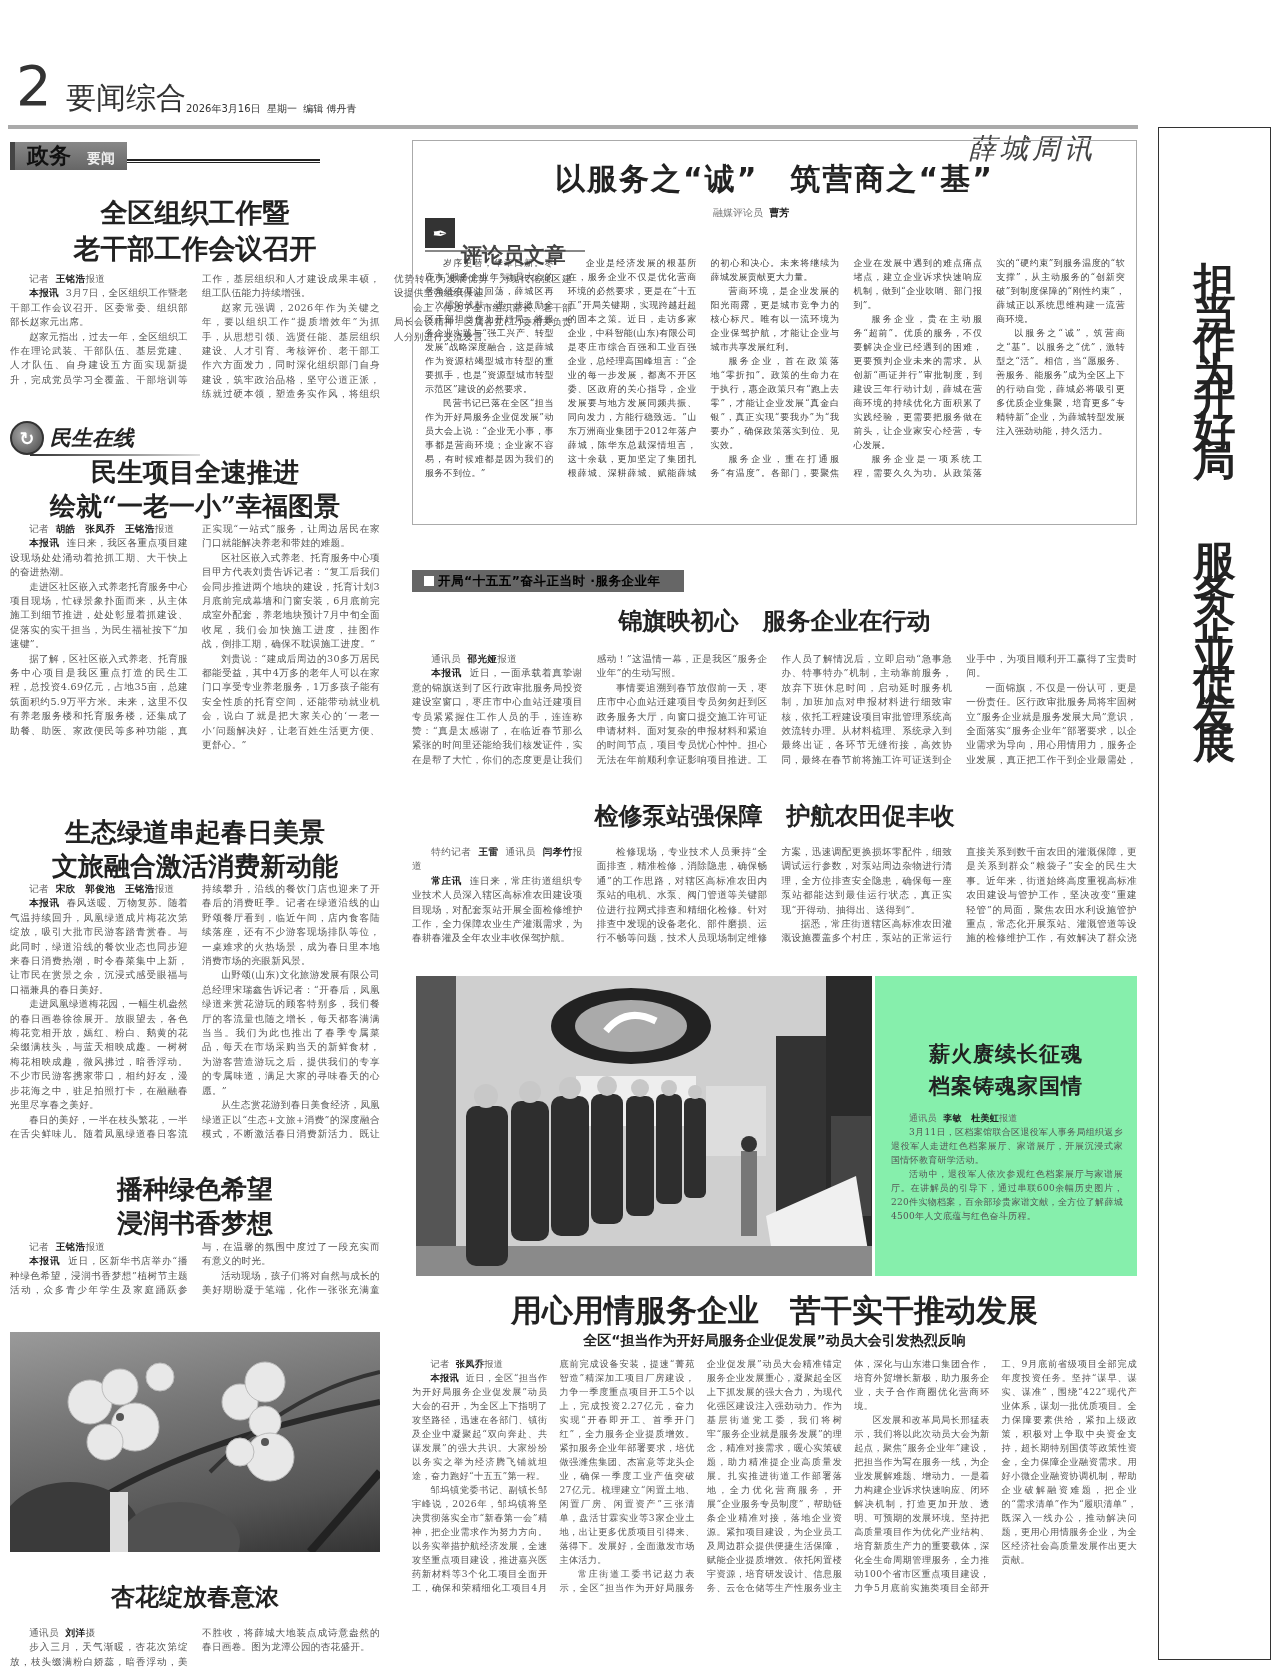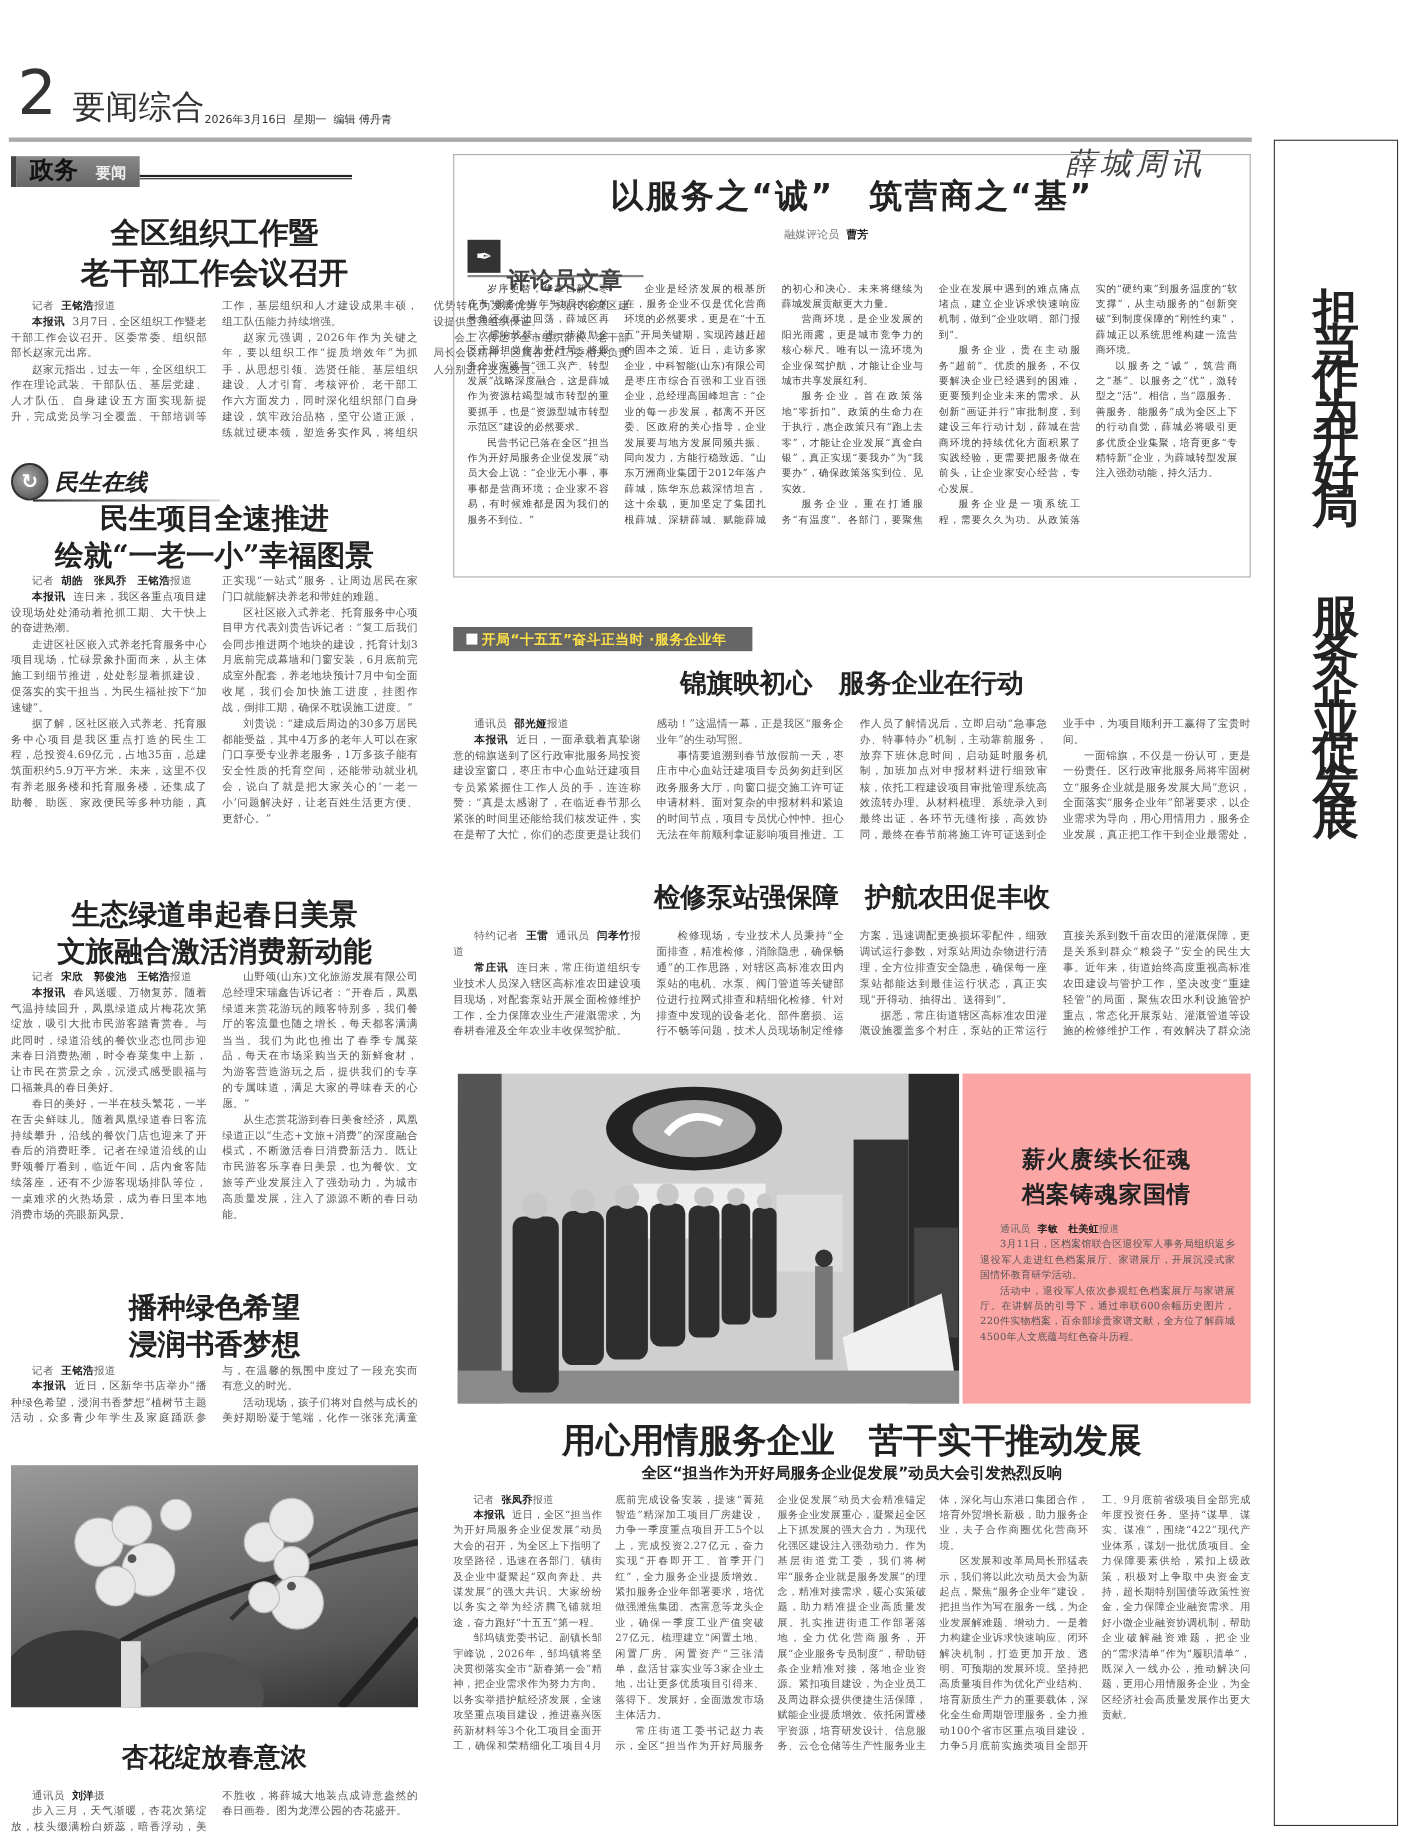--- a/index.html
+++ b/index.html
@@ -86,20 +86,21 @@
 
 <div class="abs hl serif" style="left:10px;top:815px;width:370px;font-size:26px;line-height:34px;">
   <div>生态绿道串起春日美景</div>
   <div>文旅融合激活消费新动能</div>
 </div>
 <div class="abs body-text cols2" style="left:10px;top:882px;width:370px;height:262px;overflow:hidden;">
   <p class="byline">
     <span>记者</span>&nbsp;&nbsp;<b>宋欣　郭俊池　王铭浩</b><span>报道</span>
   </p>
   <p><span class="lead">本报讯</span>&nbsp;&nbsp;<span>春风送暖、万物复苏。随着气温持续回升，凤凰绿道成片梅花次第绽放，吸引大批市民游客踏青赏春。与此同时，绿道沿线的餐饮业态也同步迎来春日消费热潮，时令春菜集中上新，让市民在赏景之余，沉浸式感受眼福与口福兼具的春日美好。</span></p>
+  <p>走进凤凰绿道梅花园，一幅生机盎然的春日画卷徐徐展开。放眼望去，各色梅花竞相开放，嫣红、粉白、鹅黄的花朵缀满枝头，与蓝天相映成趣。一树树梅花相映成趣，微风拂过，暗香浮动。不少市民游客携家带口，相约好友，漫步花海之中，驻足拍照打卡，在融融春光里尽享春之美好。</p>
   <p>春日的美好，一半在枝头繁花，一半在舌尖鲜味儿。随着凤凰绿道春日客流持续攀升，沿线的餐饮门店也迎来了开春后的消费旺季。记者在绿道沿线的山野颂餐厅看到，临近午间，店内食客陆续落座，还有不少游客现场排队等位，一桌难求的火热场景，成为春日里本地消费市场的亮眼新风景。</p>
   <p>山野颂(山东)文化旅游发展有限公司总经理宋瑞鑫告诉记者：“开春后，凤凰绿道来赏花游玩的顾客特别多，我们餐厅的客流量也随之增长，每天都客满满当当。我们为此也推出了春季专属菜品，每天在市场采购当天的新鲜食材，为游客营造游玩之后，提供我们的专享的专属味道，满足大家的寻味春天的心愿。”</p>
   <p>从生态赏花游到春日美食经济，凤凰绿道正以“生态+文旅+消费”的深度融合模式，不断激活春日消费新活力。既让市民游客乐享春日美景，也为餐饮、文旅等产业发展注入了强劲动力，为城市高质量发展，注入了源源不断的春日动能。</p>
 </div>
 
 <div class="abs hl serif" style="left:10px;top:1172px;width:370px;font-size:26px;line-height:34px;">
   <div>播种绿色希望</div>
   <div>浸润书香梦想</div>
 </div>
 <div class="abs body-text cols2" style="left:10px;top:1240px;width:370px;height:70px;overflow:hidden;">
@@ -161,21 +162,21 @@
     <p>企业是经济发展的根基所在，服务企业不仅是优化营商环境的必然要求，更是在“十五五”开局关键期，实现跨越赶超的固本之策。近日，走访多家企业，中科智能(山东)有限公司是枣庄市综合百强和工业百强企业，总经理高国峰坦言：“企业的每一步发展，都离不开区委、区政府的关心指导，企业发展要与地方发展同频共振、同向发力，方能行稳致远。”山东万洲商业集团于2012年落户薛城，陈华东总裁深情坦言，这十余载，更加坚定了集团扎根薛城、深耕薛城、赋能薛城的初心和决心。未来将继续为薛城发展贡献更大力量。</p>
     <p>营商环境，是企业发展的阳光雨露，更是城市竞争力的核心标尺。唯有以一流环境为企业保驾护航，才能让企业与城市共享发展红利。</p>
     <p>服务企业，首在政策落地“零折扣”。政策的生命力在于执行，惠企政策只有“跑上去零”，才能让企业发展“真金白银”，真正实现“要我办”为“我要办”，确保政策落实到位、见实效。</p>
     <p>服务企业，重在打通服务“有温度”。各部门，要聚焦企业在发展中遇到的难点痛点堵点，建立企业诉求快速响应机制，做到“企业吹哨、部门报到”。</p>
     <p>服务企业，贵在主动服务“超前”。优质的服务，不仅要解决企业已经遇到的困难，更要预判企业未来的需求。从创新“画证并行”审批制度，到建设三年行动计划，薛城在营商环境的持续优化方面积累了实践经验，更需要把服务做在前头，让企业家安心经营，专心发展。</p>
     <p>服务企业是一项系统工程，需要久久为功。从政策落实的“硬约束”到服务温度的“软支撑”，从主动服务的“创新突破”到制度保障的“刚性约束”，薛城正以系统思维构建一流营商环境。</p>
     <p>以服务之“诚”，筑营商之“基”。以服务之“优”，激转型之“活”。相信，当“愿服务、善服务、能服务”成为全区上下的行动自觉，薛城必将吸引更多优质企业集聚，培育更多“专精特新”企业，为薛城转型发展注入强劲动能，持久活力。</p>
   </div>
 </div>
 
-<div class="abs sans" style="left:412px;top:570px;width:272px;height:22px;background:#666;color:#fde047;font-size:12.5px;font-weight:bold;line-height:22px;padding-left:12px;letter-spacing:0.5px;white-space:nowrap;">
+<div class="abs sans" style="left:412px;top:570px;width:272px;height:22px;background:#666;color:#000000;font-size:12.5px;font-weight:bold;line-height:22px;padding-left:12px;letter-spacing:0.5px;white-space:nowrap;">
   <span style="display:inline-block;width:10px;height:10px;background:#fff;margin-right:4px;vertical-align:-1px;"></span><span>开局“十五五”奋斗正当时 ·服务企业年</span>
 </div>
 
 <div class="abs hl serif" style="left:412px;top:605px;width:725px;font-size:24px;line-height:32px;white-space:pre;">锦旗映初心　服务企业在行动</div>
 <div class="abs body-text cols4" style="left:412px;top:652px;width:725px;height:120px;overflow:hidden;">
   <p class="byline">
     <span>通讯员</span>&nbsp;&nbsp;<b>邵光娅</b><span>报道</span>
   </p>
   <p><span class="lead">本报讯</span>&nbsp;&nbsp;<span>近日，一面承载着真挚谢意的锦旗送到了区行政审批服务局投资建设室窗口，枣庄市中心血站迁建项目专员紧紧握住工作人员的手，连连称赞：“真是太感谢了，在临近春节那么紧张的时间里还能给我们核发证件，实在是帮了大忙，你们的态度更是让我们感动！”这温情一幕，正是我区“服务企业年”的生动写照。</span></p>
   <p>事情要追溯到春节放假前一天，枣庄市中心血站迁建项目专员匆匆赶到区政务服务大厅，向窗口提交施工许可证申请材料。面对复杂的申报材料和紧迫的时间节点，项目专员忧心忡忡。担心无法在年前顺利拿证影响项目推进。工作人员了解情况后，立即启动“急事急办、特事特办”机制，主动靠前服务，放弃下班休息时间，启动延时服务机制，加班加点对申报材料进行细致审核，依托工程建设项目审批管理系统高效流转办理。从材料梳理、系统录入到最终出证，各环节无缝衔接，高效协同，最终在春节前将施工许可证送到企业手中，为项目顺利开工赢得了宝贵时间。</p>
@@ -222,21 +223,21 @@
       <circle cx="191" cy="110" r="10"></circle>
         <circle cx="224" cy="112" r="9"></circle>
         <circle cx="253" cy="112" r="8"></circle>
         <circle cx="279" cy="116" r="7"></circle>
     </g>
     <rect x="325" y="175" width="16" height="85" fill="#777"></rect>
     <circle cx="333" cy="168" r="8" fill="#333"></circle>
   </svg>
 </div>
 
-<div class="abs" style="left:875px;top:976px;width:262px;height:300px;background:#fca5a5;">
+<div class="abs" style="left:875px;top:976px;width:262px;height:300px;background:#86efac;">
   <div class="abs hl serif" style="left:0;top:62px;width:262px;font-size:21px;line-height:32px;letter-spacing:1px;">
     <div>薪火赓续长征魂</div>
     <div>档案铸魂家国情</div>
   </div>
   <div class="abs body-text" style="left:16px;top:135px;width:232px;height:160px;overflow:hidden;font-size:9px;line-height:14px;color:#555;">
     <p class="byline">
       <span>通讯员</span>&nbsp;&nbsp;<b>李敏　杜美虹</b><span>报道</span>
     </p>
     <p>3月11日，区档案馆联合区退役军人事务局组织返乡退役军人走进红色档案展厅、家谱展厅，开展沉浸式家国情怀教育研学活动。</p>
     <p>活动中，退役军人依次参观红色档案展厅与家谱展厅。在讲解员的引导下，通过串联600余幅历史图片，220件实物档案，百余部珍贵家谱文献，全方位了解薛城4500年人文底蕴与红色奋斗历程。</p>

